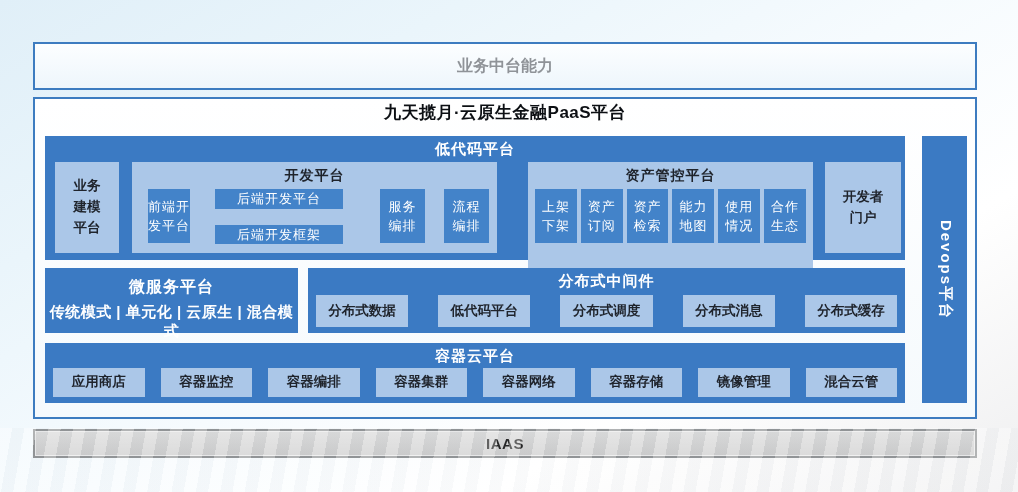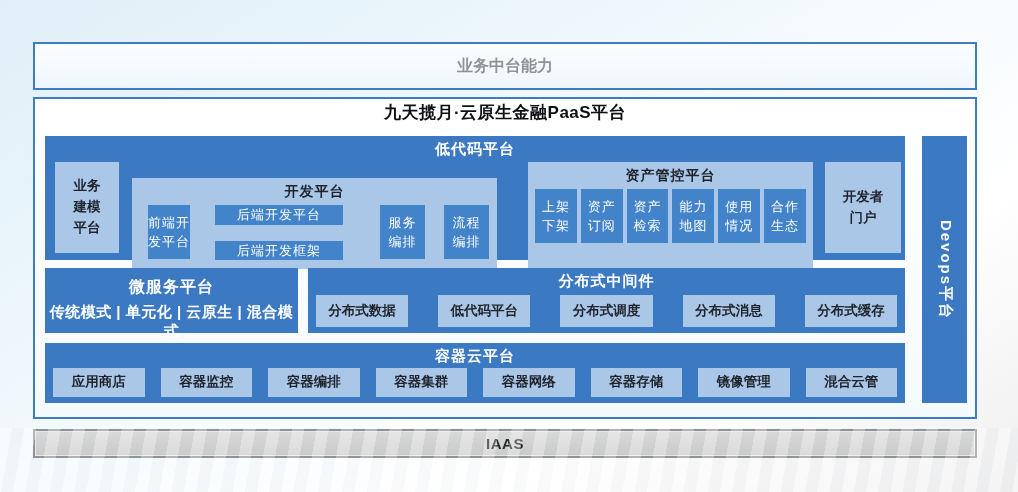--- a/index.html
+++ b/index.html
@@ -49,21 +49,21 @@
   .containers { left:45px;  top:343px; width:860px; height:60px; }
   .devops     { left:922px; top:136px; width:45px;  height:267px; }
 
   .light-panel { position:absolute; background:#abc7e8; }
   .panel-title {
     position:absolute; left:0; right:0; top:2px; text-align:center;
     color:#1f242c; font-weight:600; font-size:14px; line-height:22px; letter-spacing:1px;
   }
 
   .biz-model  { left:10px;  top:26px; width:64px;  height:91px; }
-  .dev-panel  { left:87px;  top:42px; width:365px; height:91px;padding-left:36px; }
+  .dev-panel  { left:87px;  top:26px; width:365px; height:91px;padding-left:36px; }
   .asset-panel{ left:483px; top:26px; width:285px; height:116px; }
   .dev-portal { left:780px; top:26px; width:76px;  height:91px; }
 
   .center-txt {
     display:flex; align-items:center; justify-content:center; text-align:center;
   }
   .pre { white-space:pre-line; }
   .dark-label { color:#1f242c; font-size:13.5px; font-weight:600; line-height:1.55; }
 
   .mid-blue {

